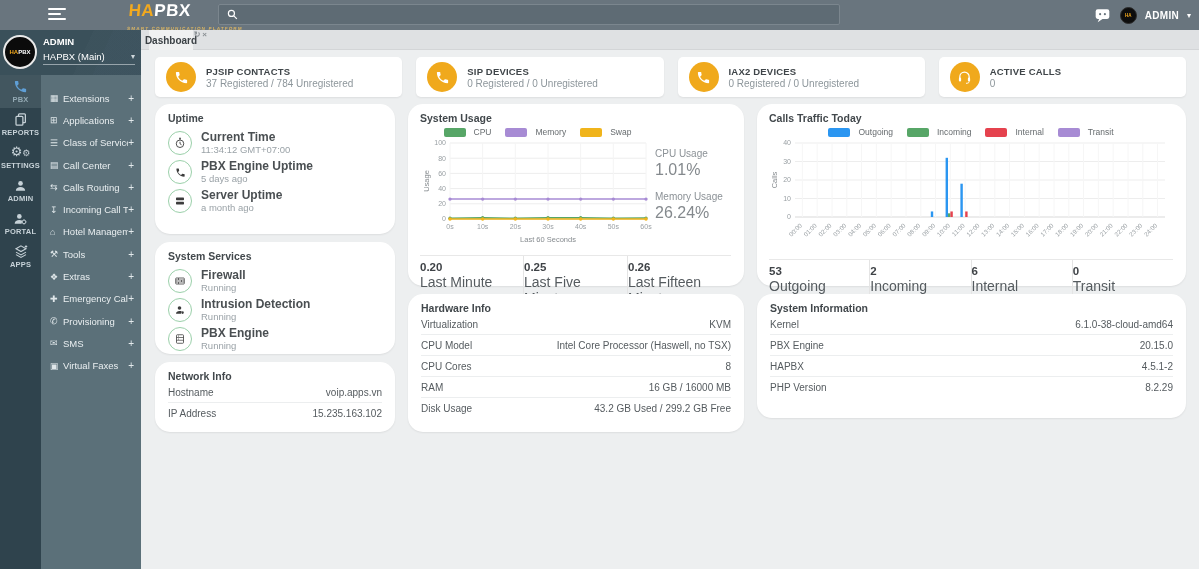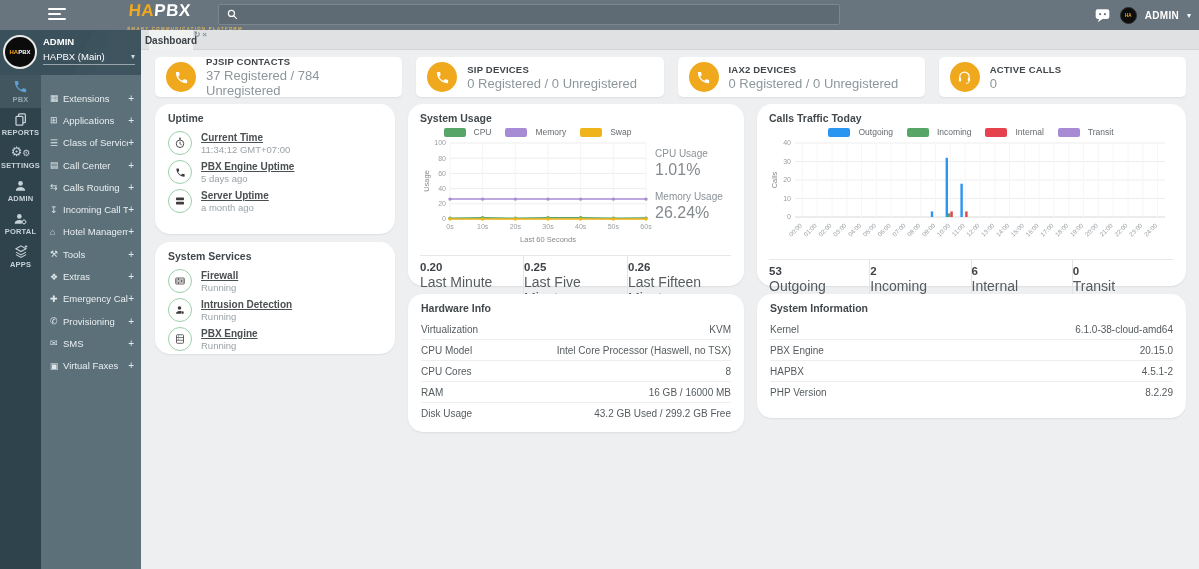--- a/index.html
+++ b/index.html
@@ -73,40 +73,40 @@
   .main-pad { padding:7px 13px 0 14px; }
 
   .cards { display:flex; gap:14px; margin-bottom:7px; }
   .card { flex:1; height:40px; background:#fff; border-radius:5px;
           box-shadow:0 1px 2px rgba(0,0,0,.07); display:flex; align-items:center;
           padding:0 11px; }
   .card-ico { width:30px; height:30px; border-radius:50%; background:#f0a91c; display:flex;
               align-items:center; justify-content:center; flex:0 0 auto; }
   .card-txt { margin-left:10px; }
   .card-title { font-size:9.5px; font-weight:700; color:#3f4549; letter-spacing:.2px; }
-  .card-sub { font-size:13px; color:#8d969b; margin-top:1px; }
+  .card-sub { font-size:10px; color:#8d969b; margin-top:1px; }
 
   .grid { display:flex; gap:13px; }
   .col { display:flex; flex-direction:column; gap:8px; }
   .col-left { width:247px; } .col-mid { width:336px; } .col-right { flex:1; }
   .panel { background:#fff; border-radius:15px; box-shadow:0 1px 2px rgba(0,0,0,.07);
            padding:8px 13px; }
   .panel-title { font-size:10.5px; font-weight:700; color:#42484c; }
 
   
   .ulist { margin-top:7px; }
   .uitem { display:flex; align-items:center; margin-bottom:5px; }
   .uico { width:24px; height:24px; border-radius:50%; border:1px solid #9bd0aa;
           display:flex; align-items:center; justify-content:center; flex:0 0 auto; }
   .utxt { margin-left:9px; line-height:11px; }
-  .utitle { font-size:10px; font-weight:700; color:#4a4f52;text-decoration:underline; }
+  .utitle { font-size:12px; font-weight:700; color:#4a4f52; }
   .usub { font-size:9.5px; color:#9aa2a7; margin-top:1px; }
 
   
-  .trows { margin-top:5px; }
+  .trows { }
   .trow { display:flex; justify-content:space-between; align-items:center;
           padding:4.5px 0; border-bottom:1px solid #eceeef; }
   .trow:last-child { border-bottom:none; }
   .tlabel { font-size:10px; color:#555b5f; }
   .tvalue { font-size:10px; color:#555b5f; display:flex; align-items:center; gap:4px; }
 
   
   .chart-panel { height:182px;padding-left:12px; }
   .usage-body { display:flex; }
   .chart-zone { flex:1; }
@@ -435,20 +435,33 @@
                     </svg>
                 </span>
                 <span class="utxt">
                     <div class="utitle">PBX Engine</div>
                     <div class="usub">Running</div>
                   </span>
               </div>
             </div>
           </section>
 
+          <section class="panel" style="height:70px;">
+            <div class="panel-title">Network Info</div>
+            <div class="trows">
+              <div class="trow">
+                  <span class="tlabel">Hostname</span>
+                  <span class="tvalue">voip.apps.vn</span>
+                </div>
+              <div class="trow">
+                  <span class="tlabel">IP Address</span>
+                  <span class="tvalue">15.235.163.102</span>
+                </div>
+            </div>
+          </section>
         </div>
 
         <div class="col col-mid">
           <section class="panel chart-panel">
             <div class="panel-title">System Usage</div>
             <div class="usage-body">
               <div class="chart-zone">
                 <div class="legend" id="usage-legend">
                     <span class="lg-item">
                       <span class="lg-swatch" style="background: rgb(87, 166, 103);"></span>

